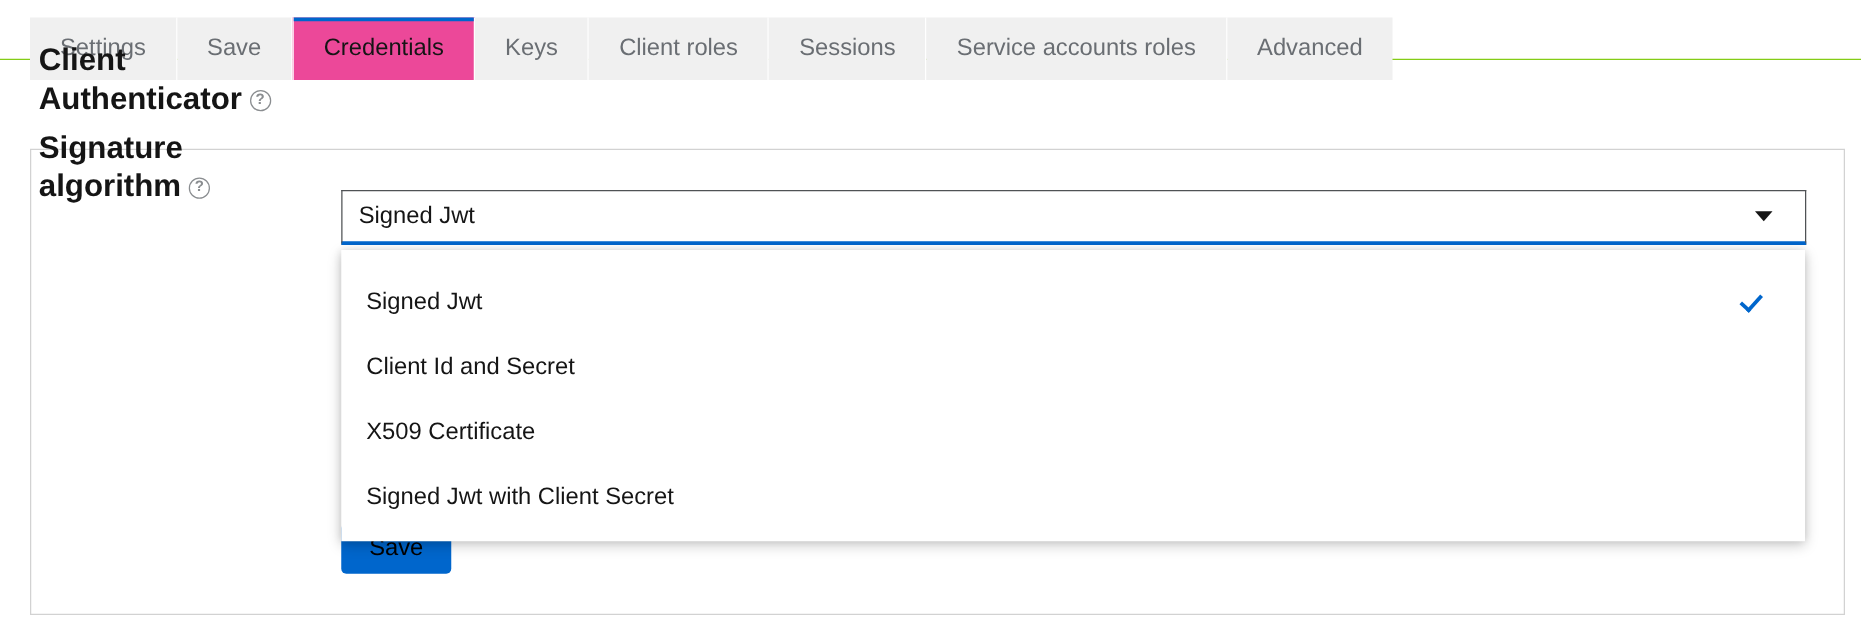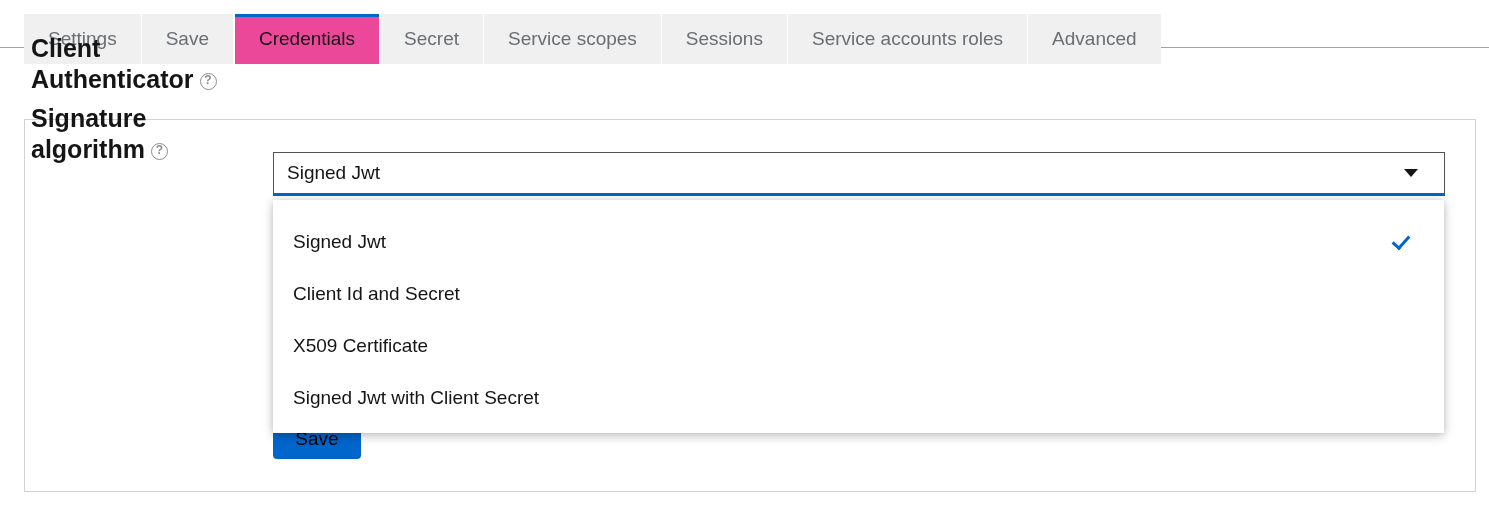--- a/index.html
+++ b/index.html
@@ -213,24 +213,24 @@
     <div class="tab">
       <span>Settings</span>
     </div>
     <div class="tab">
       <span>Save</span>
     </div>
     <div class="tab active">
       <span>Credentials</span>
     </div>
     <div class="tab">
-      <span>Secret</span>
-    </div>
-    <div class="tab">
-      <span>Service scopes</span>
+      <span>Keys</span>
+    </div>
+    <div class="tab">
+      <span>Client roles</span>
     </div>
     <div class="tab">
       <span>Sessions</span>
     </div>
     <div class="tab">
       <span>Service accounts roles</span>
     </div>
     <div class="tab">
       <span>Advanced</span>
     </div>

